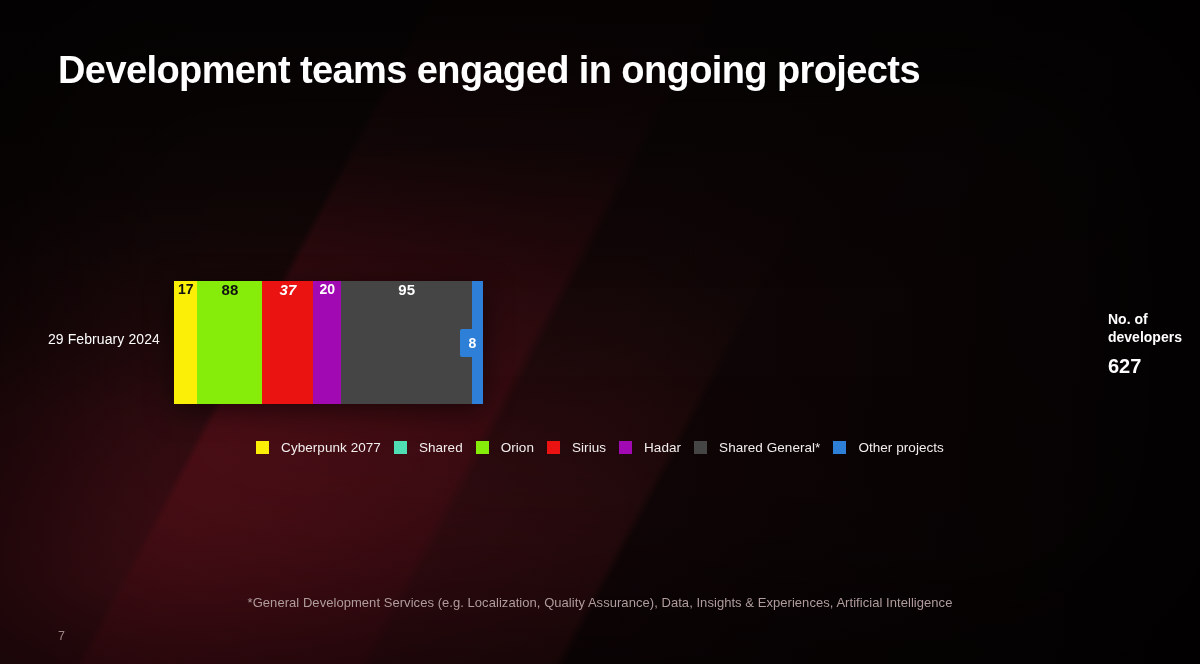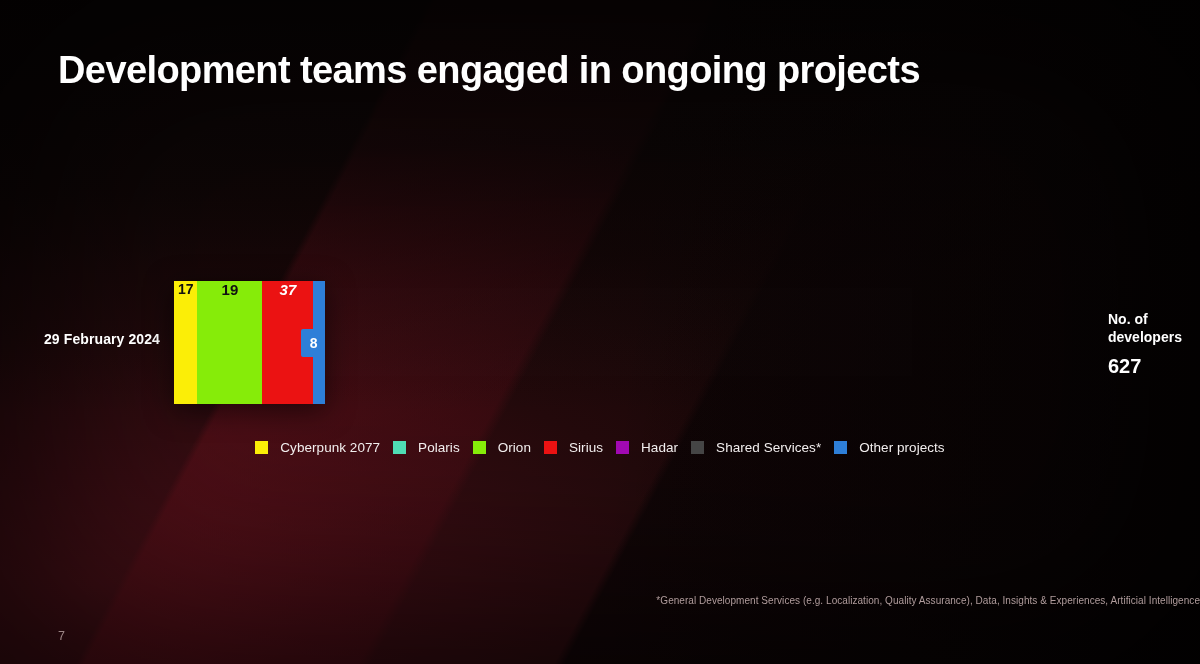--- a/index.html
+++ b/index.html
@@ -83,21 +83,21 @@
   }
 
   .date-label {
     position: absolute;
     left: 0px;
     top: 331px;
     width: 160px;
     text-align: right;
     color: #ffffff;
     font-size: 14px;
-    font-weight: bold;
+    font-weight: normal;
     letter-spacing: 0.1px;
   }
 
   
   .bar-wrap {
     position: absolute;
     left: 174px;
     top: 281px;
     width: 866px;
     height: 123px;
@@ -175,23 +175,23 @@
     font-size: 13.5px;
     letter-spacing: 0.05px;
     white-space: nowrap;
   }
 
   .footnote {
     position: absolute;
     left: 0;
     top: 595px;
     width: 1200px;
-    text-align: right;
+    text-align: center;
     color: #b09c9c;
-    font-size: 10px;
+    font-size: 13px;
     letter-spacing: 0.05px;
   }
 
   .page-number {
     position: absolute;
     left: 58px;
     top: 629px;
     color: #9c8585;
     font-size: 12.5px;
   }
@@ -212,24 +212,30 @@
 
     <div class="title">Development teams engaged in ongoing projects</div>
 
     <div class="date-label">29 February 2024</div>
 
     <div class="bar-wrap" id="bar-wrap">
         <div class="seg tight" style="width: 2.71132%; background: rgb(251, 238, 7);">
           <span class="seg-label" style="color: rgb(17, 17, 17);">17</span>
         </div>
         <div class="seg" style="width: 7.49601%; background: rgb(134, 236, 9);">
-          <span class="seg-label" style="color: rgb(17, 17, 17);">19</span>
+          <span class="seg-label" style="color: rgb(17, 17, 17);">88</span>
         </div>
         <div class="seg" style="width: 5.90112%; background: rgb(235, 18, 18);">
           <span class="seg-label" style="color: rgb(255, 255, 255); font-style: italic;">37</span>
+        </div>
+        <div class="seg tight" style="width: 3.18979%; background: rgb(161, 9, 178);">
+          <span class="seg-label" style="color: rgb(255, 255, 255);">20</span>
+        </div>
+        <div class="seg" style="width: 15.1515%; background: rgb(69, 69, 69);">
+          <span class="seg-label" style="color: rgb(255, 255, 255);">95</span>
         </div>
         <div class="seg tight callout" style="width: 1.27592%; background: rgb(46, 127, 216);">
           <span class="seg-label" style="color: rgb(255, 255, 255); background: rgb(46, 127, 216);">8</span>
         </div>
       </div>
 
     <div class="total-block">
       <div class="total-caption">
         <div>No. of</div>
         <div>developers</div>
@@ -237,37 +243,37 @@
       <div class="total-value">627</div>
     </div>
 
     <div class="legend" id="legend">
         <div class="legend-item">
           <span class="legend-swatch" style="background: rgb(251, 238, 7);"></span>
           <span class="legend-text">Cyberpunk 2077</span>
         </div>
         <div class="legend-item">
           <span class="legend-swatch" style="background: rgb(79, 221, 180);"></span>
-          <span class="legend-text">Polaris</span>
+          <span class="legend-text">Shared</span>
         </div>
         <div class="legend-item">
           <span class="legend-swatch" style="background: rgb(134, 236, 9);"></span>
           <span class="legend-text">Orion</span>
         </div>
         <div class="legend-item">
           <span class="legend-swatch" style="background: rgb(235, 18, 18);"></span>
           <span class="legend-text">Sirius</span>
         </div>
         <div class="legend-item">
           <span class="legend-swatch" style="background: rgb(161, 9, 178);"></span>
           <span class="legend-text">Hadar</span>
         </div>
         <div class="legend-item">
           <span class="legend-swatch" style="background: rgb(69, 69, 69);"></span>
-          <span class="legend-text">Shared Services*</span>
+          <span class="legend-text">Shared General*</span>
         </div>
         <div class="legend-item">
           <span class="legend-swatch" style="background: rgb(46, 127, 216);"></span>
           <span class="legend-text">Other projects</span>
         </div>
       </div>
 
     <div class="footnote">*General Development Services (e.g. Localization, Quality Assurance), Data, Insights &amp; Experiences, Artificial Intelligence</div>
 
     <div class="page-number">7</div>

